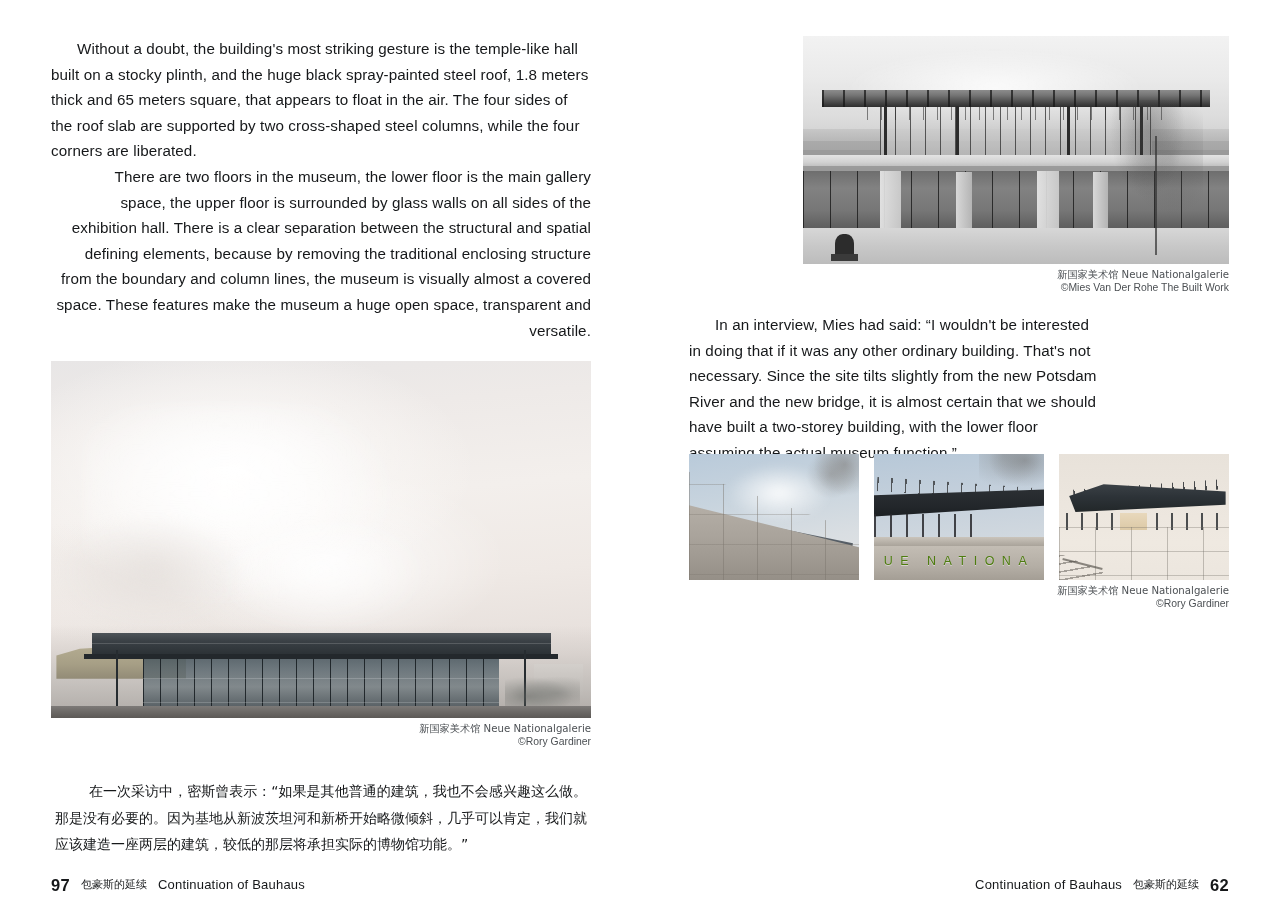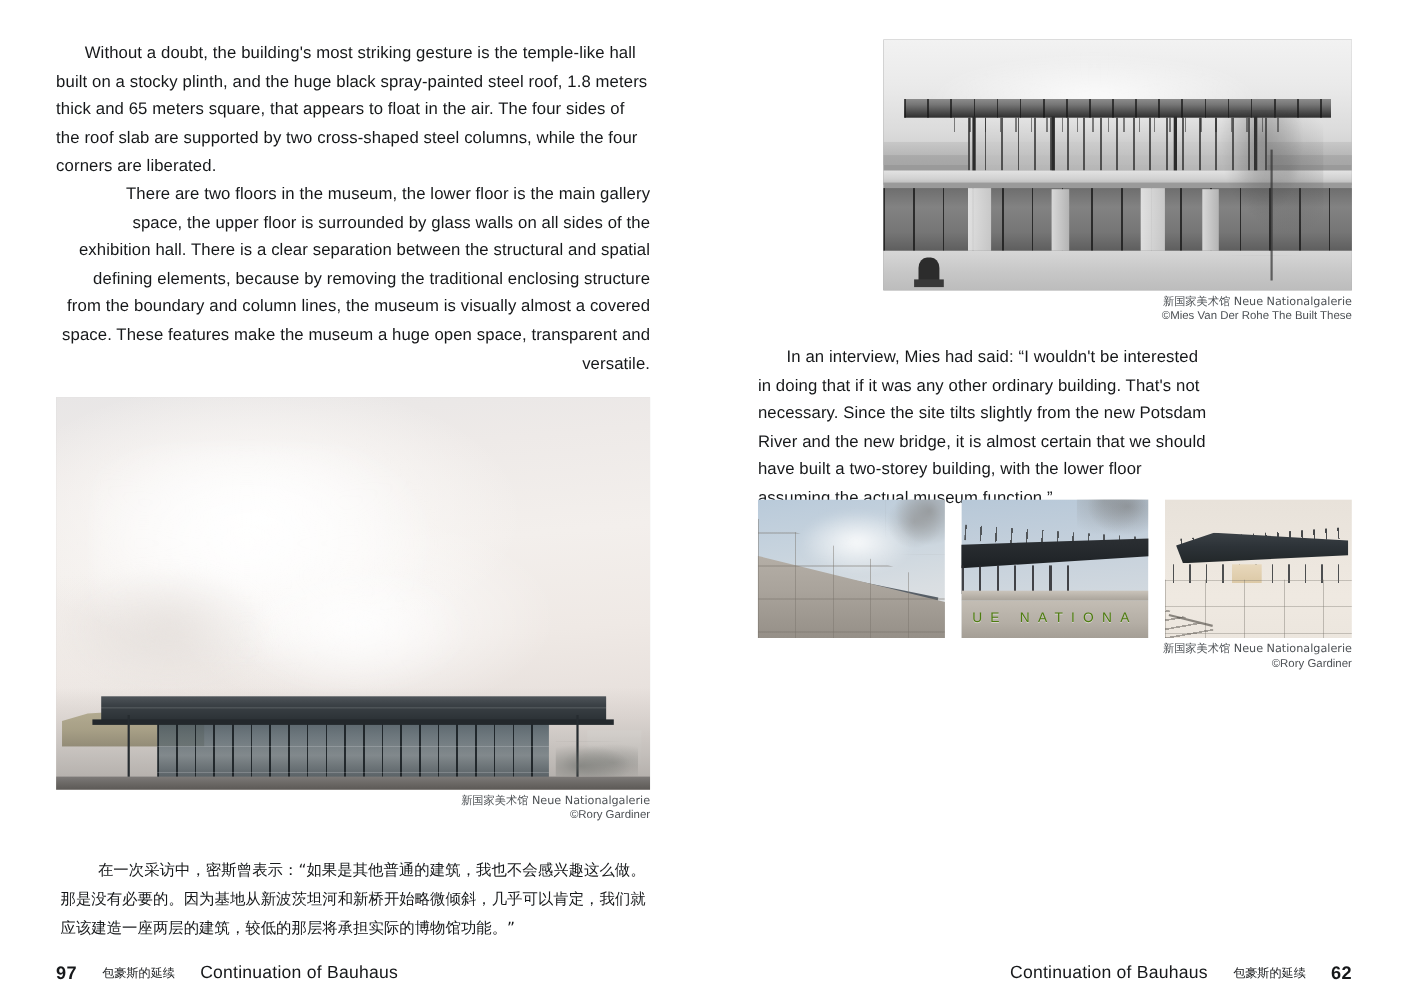--- a/index.html
+++ b/index.html
@@ -87,38 +87,38 @@
 
   
   .footer {
     position: absolute;
     bottom: 14px;
     font-size: 10.6px;
     color: #16181a;
     line-height: 14px;
     display: flex;
     align-items: flex-start;
-    gap: 23px;
+    gap: 11px;
     white-space: nowrap;
   }
   .footer-left { left: 51px; }
   .footer-right { right: 51px; }
   .folio {
     font-size: 16.5px;
     font-weight: 700;
     letter-spacing: 0.3px;
   }
   .footer .zh {
     font-family: "DejaVu Sans", sans-serif;
     font-size: 11px;
     font-weight: 400;
   }
   .footer .en {
     font-family: "Liberation Sans", sans-serif;
-    font-size: 16px;
+    font-size: 13px;
     letter-spacing: 0.2px;
   }
 
   
   .photo {
     position: relative;
     overflow: hidden;
     background: #cfcfcf;
   }
 
@@ -522,21 +522,21 @@
       <div class="statue"></div>
       <div class="statue-base"></div>
       <div class="branch"></div>
       <div class="trunk"></div>
     </div>
 
     <div style="position:absolute; left:0; top:232px; width:540px;">
       <div class="caption">
         <span class="zh">新国家美术馆 Neue Nationalgalerie</span>
       </div>
-      <div class="caption">©Mies Van Der Rohe The Built These</div>
+      <div class="caption">©Mies Van Der Rohe The Built Work</div>
     </div>
 
     <div style="position:absolute; left:0; top:276px; width:416px;">
       <p class="en-para">In an interview, Mies had said: “I wouldn't be interested in doing that if it was any other ordinary building. That's not necessary. Since the site tilts slightly from the new Potsdam River and the new bridge, it is almost certain that we should have built a two-storey building, with the lower floor assuming the actual museum function.”</p>
     </div>
 
     <div class="thumbs">
 
       <div class="thumb" id="thumb-1">
         <div class="sky"></div>

